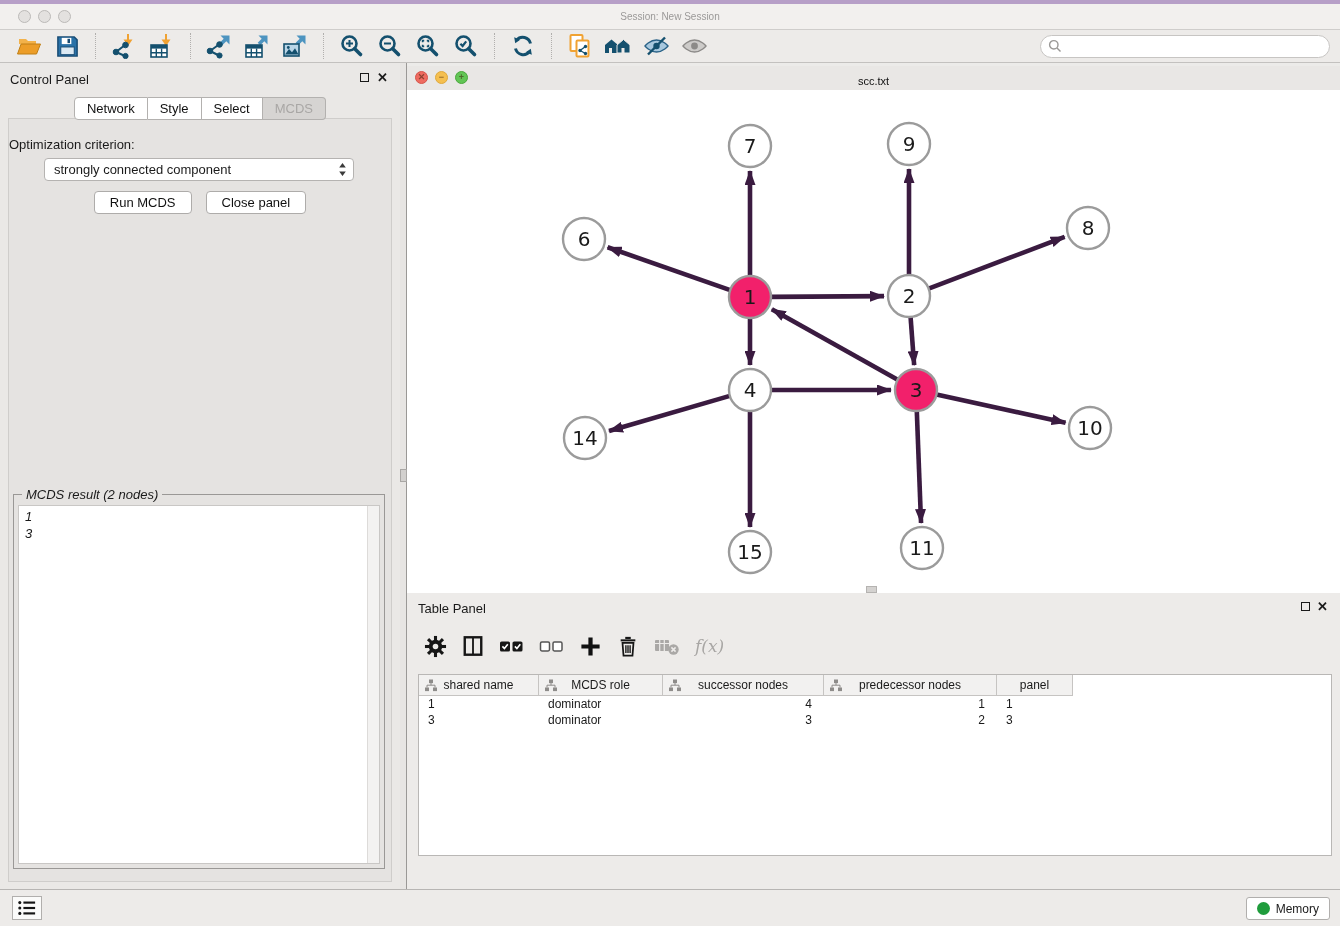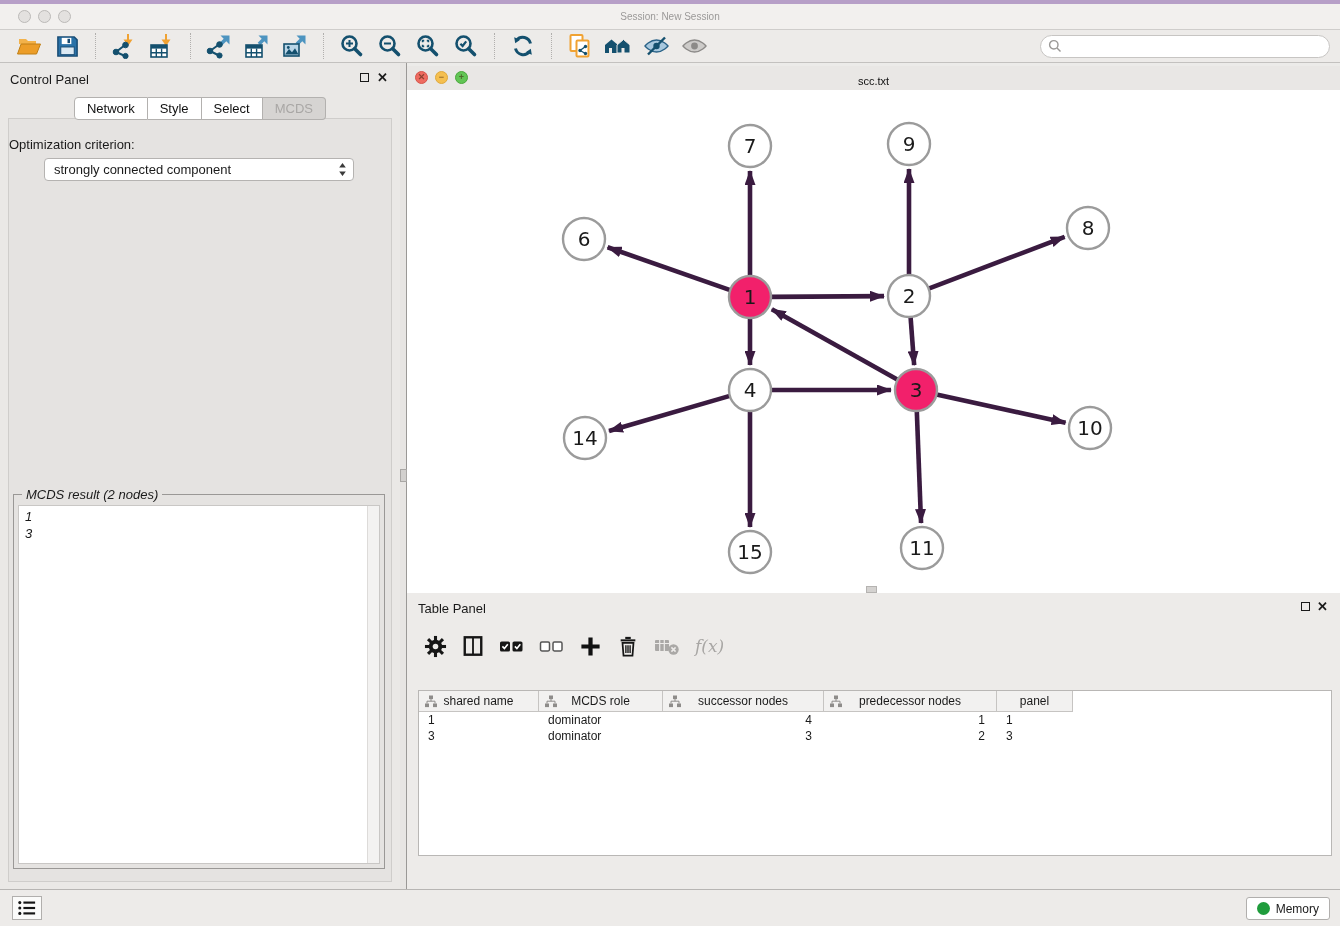--- a/index.html
+++ b/index.html
@@ -72,21 +72,21 @@
   .nw-title{left:0;right:0;top:3px;height:24px;line-height:24px;text-align:center;font-size:11px;color:#111;}
   .nw-canvas{top:27px;left:0;right:0;bottom:0;background:#fff;}
   .nw-handle{bottom:0;left:459px;width:11px;height:7px;background:#d4d2d0;border:1px solid #b5b3b1;box-sizing:border-box;}
 
   
   .table-panel{left:407px;right:0;top:593px;bottom:36px;background:#edebe9;}
   .tp-title{left:11px;top:8px;font-size:13px;}
   .tp-float{right:30px;top:9px;}
   .tp-close{right:12px;top:8px;}
   .tp-toolbar{top:33px;left:17px;height:40px;display:flex;align-items:center;gap:15px;}
-  .tp-table{left:11px;right:8px;top:81px;bottom:34px;background:#fff;border:1px solid #b9b7b5;overflow:hidden;margin-top:16px;}
+  .tp-table{left:11px;right:8px;top:81px;bottom:34px;background:#fff;border:1px solid #b9b7b5;overflow:hidden;}
   .tp-thead{display:flex;height:21px;background:#f2f1f0;border-bottom:1px solid #c6c4c2;box-sizing:border-box;}
   .thcell{position:relative;border-right:1px solid #c6c4c2;box-sizing:border-box;height:100%;
           display:flex;align-items:center;justify-content:center;font-size:12px;color:#1a1a1a;}
   .thcell .colicon{position:absolute;left:6px;top:4px;}
   .tp-row{display:flex;height:16px;align-items:center;font-size:12px;}
   .tdcell{box-sizing:border-box;white-space:nowrap;overflow:hidden;}
   .tp-tabs{bottom:3px;left:281px;}
 
   
   .statusbar{left:0;right:0;bottom:0;height:36px;background:#edebe9;border-top:1px solid #b7b5b3;}
@@ -274,20 +274,24 @@
 
   <div class="abs cp-inner">
     <div class="abs opt-label">Optimization criterion:</div>
     <div class="abs cp-select">
       <span>strongly connected component</span>
       <span class="stepper">
         <svg width="9" height="15" viewBox="0 0 9 15">
             <path d="M4.5 1l3.3 4.4H1.2zM4.5 14L1.2 9.6h6.6z" fill="#3b3b3b"></path>
           </svg>
       </span>
+    </div>
+    <div class="abs btn-row">
+      <button class="btn">Run MCDS</button>
+      <button class="btn">Close panel</button>
     </div>
     <div class="abs result-group">
       <span class="abs result-legend">MCDS result (2 nodes)</span>
       <div class="abs result-white">
         <div class="result-lines">1
 3</div>
         <div class="abs result-scroll"></div>
       </div>
     </div>
   </div>

